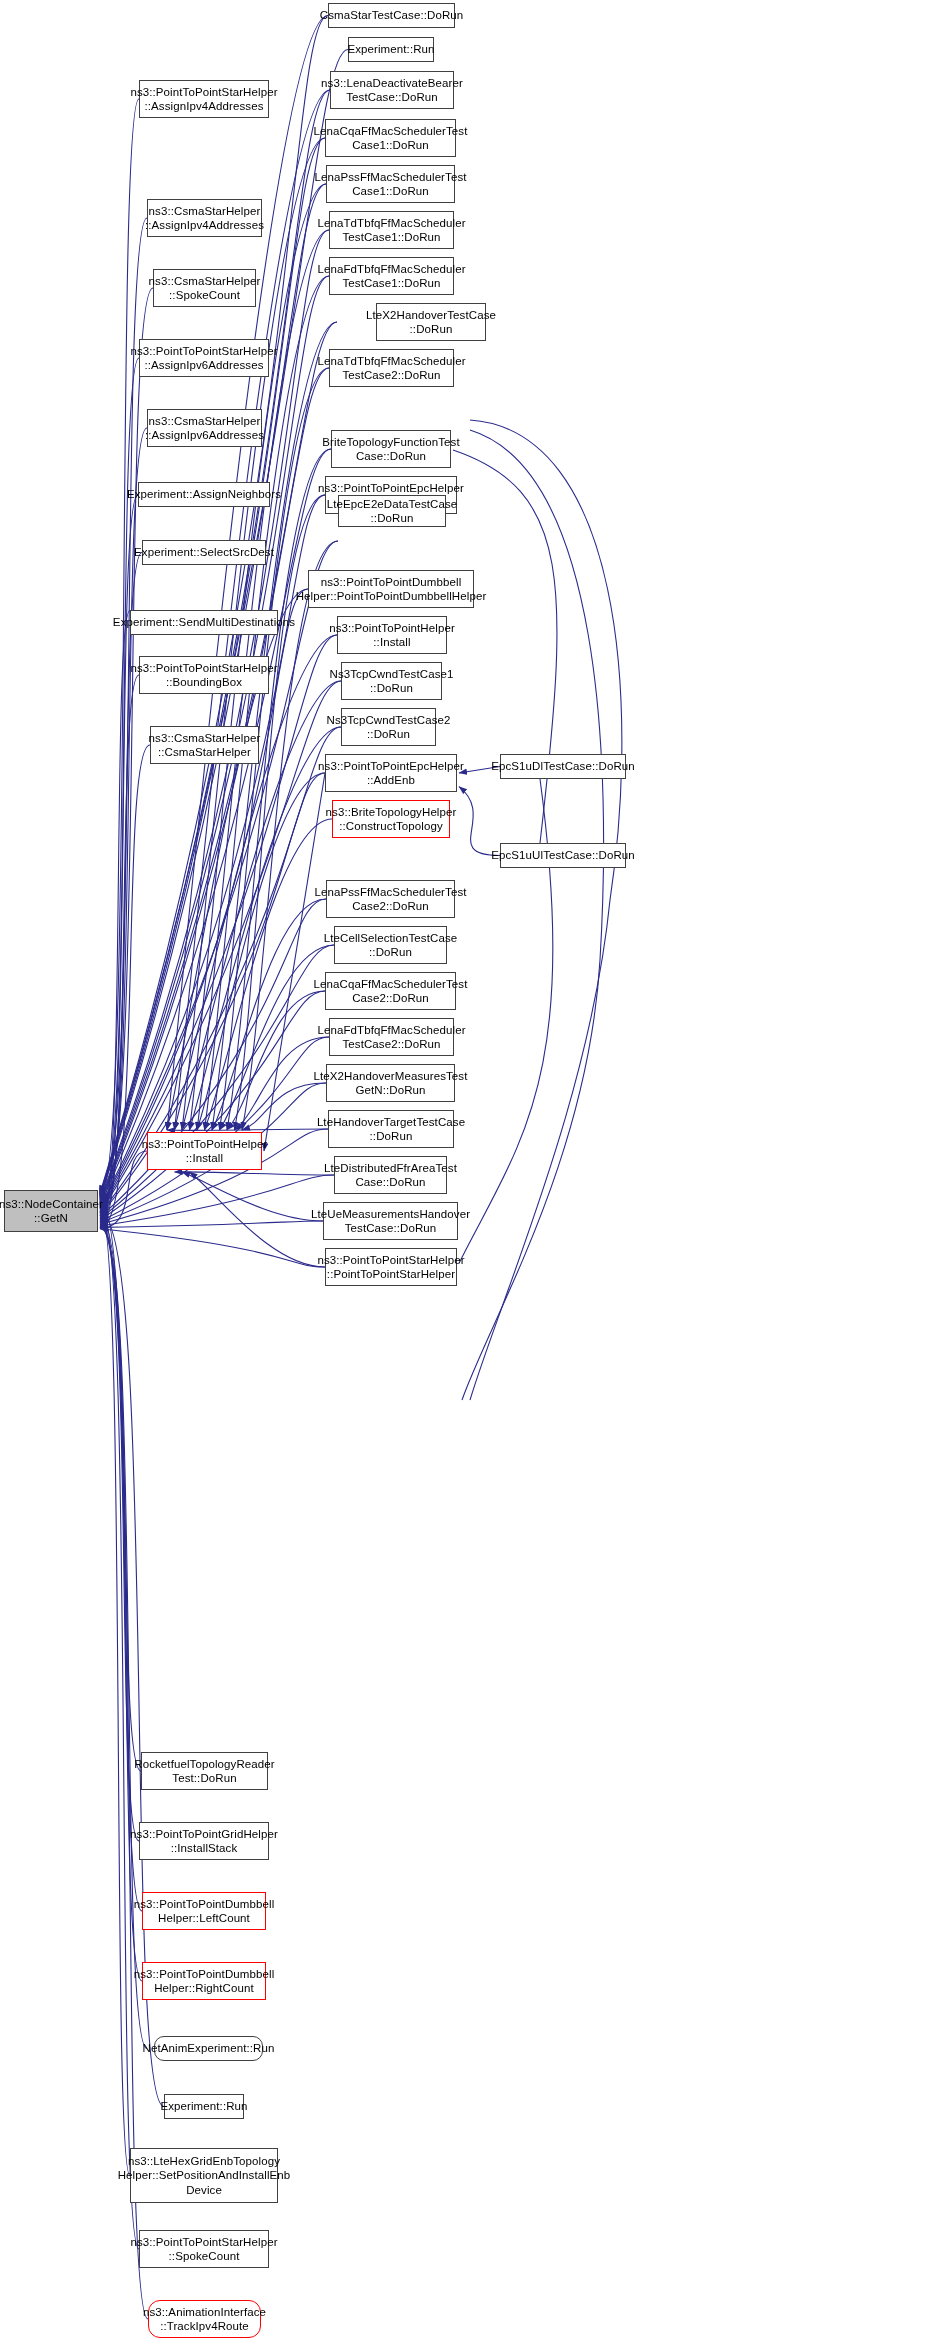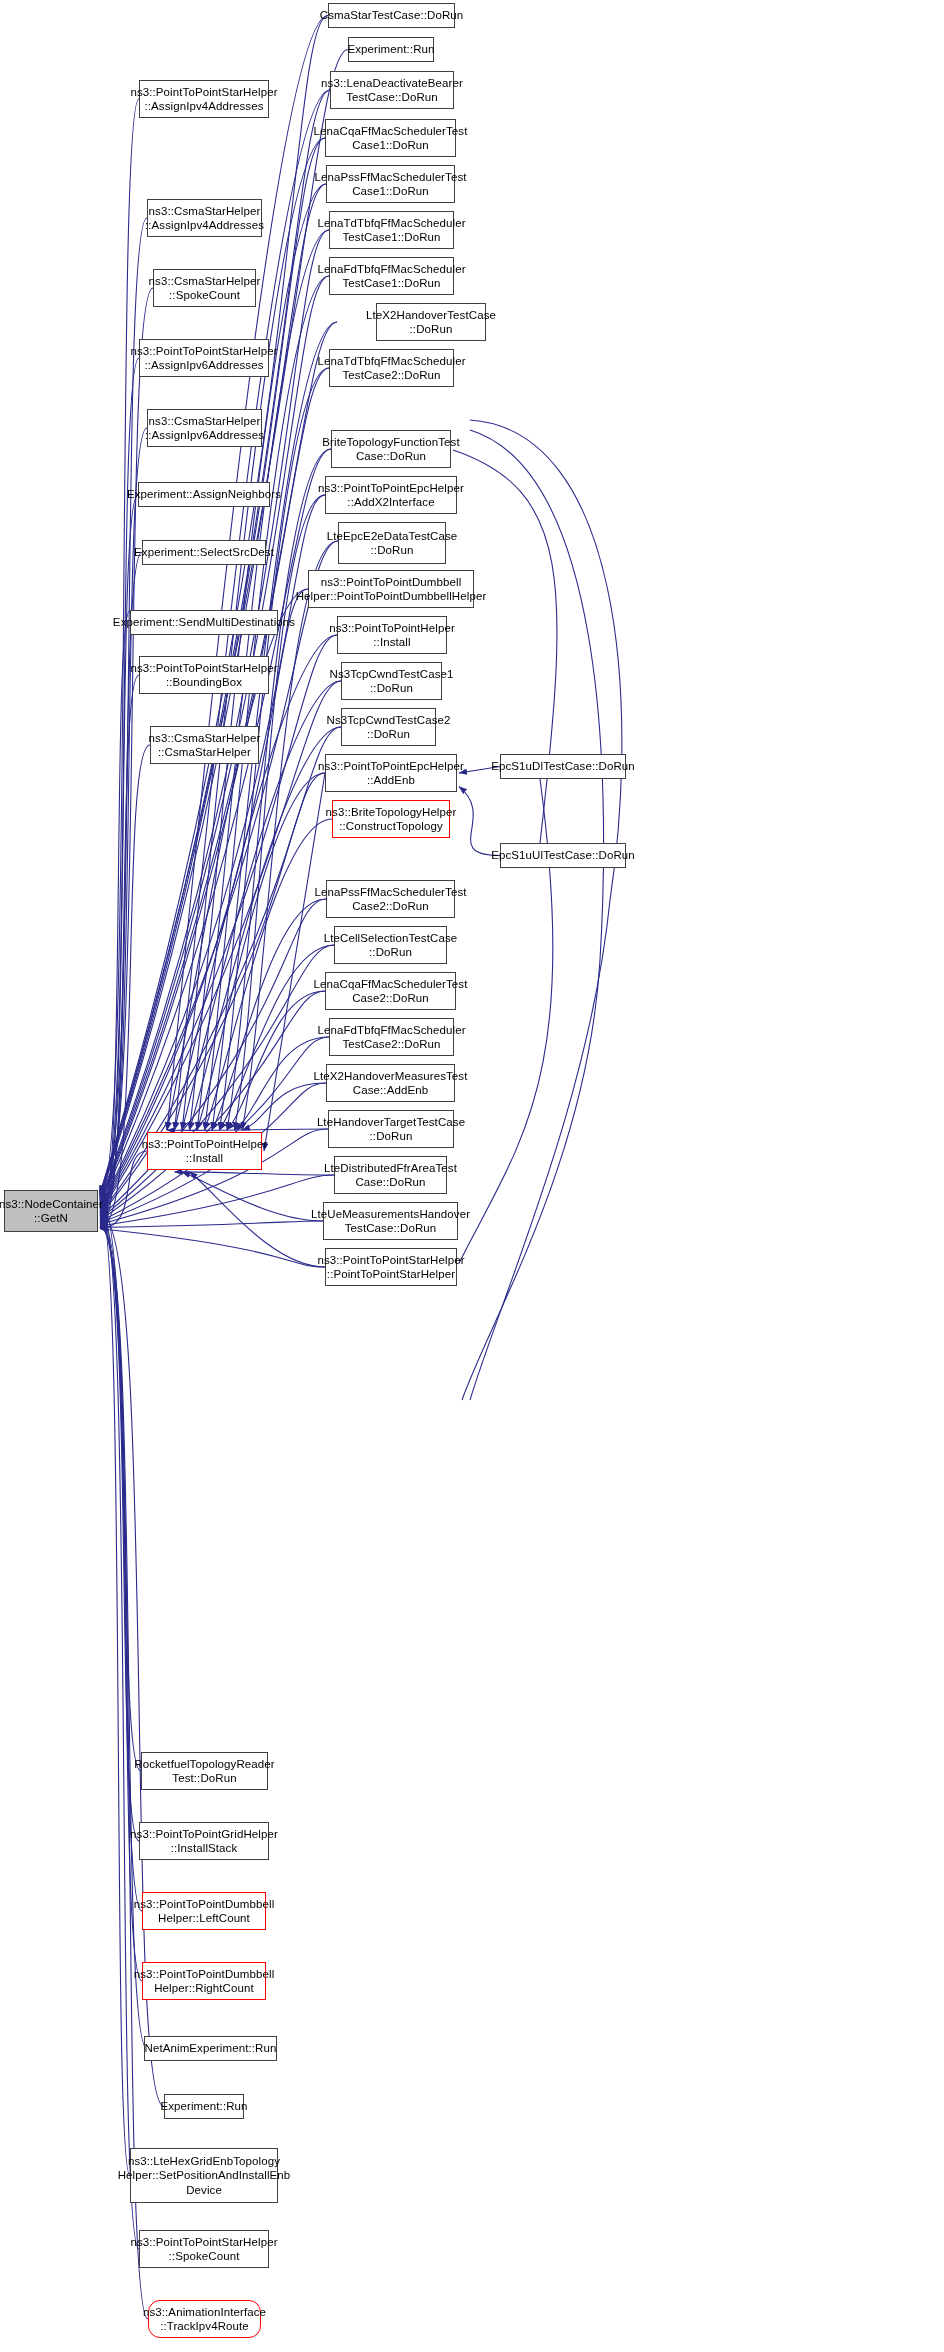--- a/index.html
+++ b/index.html
@@ -164,21 +164,21 @@
     <div class="node red" style="left: 147px; top: 1132px; width: 115px; height: 38px;">ns3::PointToPointHelper
 ::Install</div>
     <div class="node" style="left: 141px; top: 1752px; width: 127px; height: 38px; text-align: center;">RocketfuelTopologyReader
 Test::DoRun</div>
     <div class="node" style="left: 139px; top: 1822px; width: 130px; height: 38px;">ns3::PointToPointGridHelper
 ::InstallStack</div>
     <div class="node red" style="left: 142px; top: 1892px; width: 124px; height: 38px;">ns3::PointToPointDumbbell
 Helper::LeftCount</div>
     <div class="node red" style="left: 142px; top: 1962px; width: 124px; height: 38px;">ns3::PointToPointDumbbell
 Helper::RightCount</div>
-    <div class="node" style="left: 144px; top: 2036px; width: 133px; height: 25px;">NetAnimExperiment::Run</div>
+    <div class="node" style="left: 154px; top: 2036px; width: 109px; height: 25px; border-radius: 10px;">NetAnimExperiment::Run</div>
     <div class="node" style="left: 164px; top: 2094px; width: 80px; height: 25px;">Experiment::Run</div>
     <div class="node" style="left: 130px; top: 2148px; width: 148px; height: 55px;">ns3::LteHexGridEnbTopology
 Helper::SetPositionAndInstallEnb
 Device</div>
     <div class="node" style="left: 139px; top: 2230px; width: 130px; height: 38px;">ns3::PointToPointStarHelper
 ::SpokeCount</div>
     <div class="node red" style="left: 148px; top: 2300px; width: 113px; height: 38px; border-radius: 12px;">ns3::AnimationInterface
 ::TrackIpv4Route</div>
     <div class="node" style="left: 328px; top: 3px; width: 127px; height: 25px;">CsmaStarTestCase::DoRun</div>
     <div class="node" style="left: 348px; top: 37px; width: 86px; height: 25px;">Experiment::Run</div>
@@ -193,21 +193,21 @@
     <div class="node" style="left: 329px; top: 257px; width: 125px; height: 38px;">LenaFdTbfqFfMacScheduler
 TestCase1::DoRun</div>
     <div class="node" style="left: 337px; top: 303px; width: 110px; height: 38px; margin-left: 39px;">LteX2HandoverTestCase
 ::DoRun</div>
     <div class="node" style="left: 329px; top: 349px; width: 125px; height: 38px;">LenaTdTbfqFfMacScheduler
 TestCase2::DoRun</div>
     <div class="node" style="left: 331px; top: 430px; width: 120px; height: 38px;">BriteTopologyFunctionTest
 Case::DoRun</div>
     <div class="node" style="left: 325px; top: 476px; width: 132px; height: 38px;">ns3::PointToPointEpcHelper
 ::AddX2Interface</div>
-    <div class="node" style="left: 338px; top: 522px; width: 108px; height: 42px;">LteEpcE2eDataTestCase
+    <div class="node" style="left: 338px; top: 495px; width: 108px; height: 32px;">LteEpcE2eDataTestCase
 ::DoRun</div>
     <div class="node" style="left: 308px; top: 570px; width: 166px; height: 38px;">ns3::PointToPointDumbbell
 Helper::PointToPointDumbbellHelper</div>
     <div class="node" style="left: 337px; top: 616px; width: 110px; height: 38px;">ns3::PointToPointHelper
 ::Install</div>
     <div class="node" style="left: 341px; top: 662px; width: 101px; height: 38px;">Ns3TcpCwndTestCase1
 ::DoRun</div>
     <div class="node" style="left: 341px; top: 708px; width: 95px; height: 38px;">Ns3TcpCwndTestCase2
 ::DoRun</div>
     <div class="node" style="left: 325px; top: 754px; width: 132px; height: 38px;">ns3::PointToPointEpcHelper
@@ -216,21 +216,21 @@
 ::ConstructTopology</div>
     <div class="node" style="left: 326px; top: 880px; width: 129px; height: 38px;">LenaPssFfMacSchedulerTest
 Case2::DoRun</div>
     <div class="node" style="left: 334px; top: 926px; width: 113px; height: 38px;">LteCellSelectionTestCase
 ::DoRun</div>
     <div class="node" style="left: 325px; top: 972px; width: 131px; height: 38px;">LenaCqaFfMacSchedulerTest
 Case2::DoRun</div>
     <div class="node" style="left: 329px; top: 1018px; width: 125px; height: 38px;">LenaFdTbfqFfMacScheduler
 TestCase2::DoRun</div>
     <div class="node" style="left: 326px; top: 1064px; width: 129px; height: 38px;">LteX2HandoverMeasuresTest
-Case::AddEnb</div>
+GetN::DoRun</div>
     <div class="node" style="left: 328px; top: 1110px; width: 126px; height: 38px;">LteHandoverTargetTestCase
 ::DoRun</div>
     <div class="node" style="left: 334px; top: 1156px; width: 113px; height: 38px;">LteDistributedFfrAreaTest
 Case::DoRun</div>
     <div class="node" style="left: 323px; top: 1202px; width: 135px; height: 38px;">LteUeMeasurementsHandover
 TestCase::DoRun</div>
     <div class="node" style="left: 325px; top: 1248px; width: 132px; height: 38px;">ns3::PointToPointStarHelper
 ::PointToPointStarHelper</div>
     <div class="node" style="left: 500px; top: 754px; width: 126px; height: 25px;">EpcS1uDlTestCase::DoRun</div>
     <div class="node" style="left: 500px; top: 843px; width: 126px; height: 25px;">EpcS1uUlTestCase::DoRun</div>

